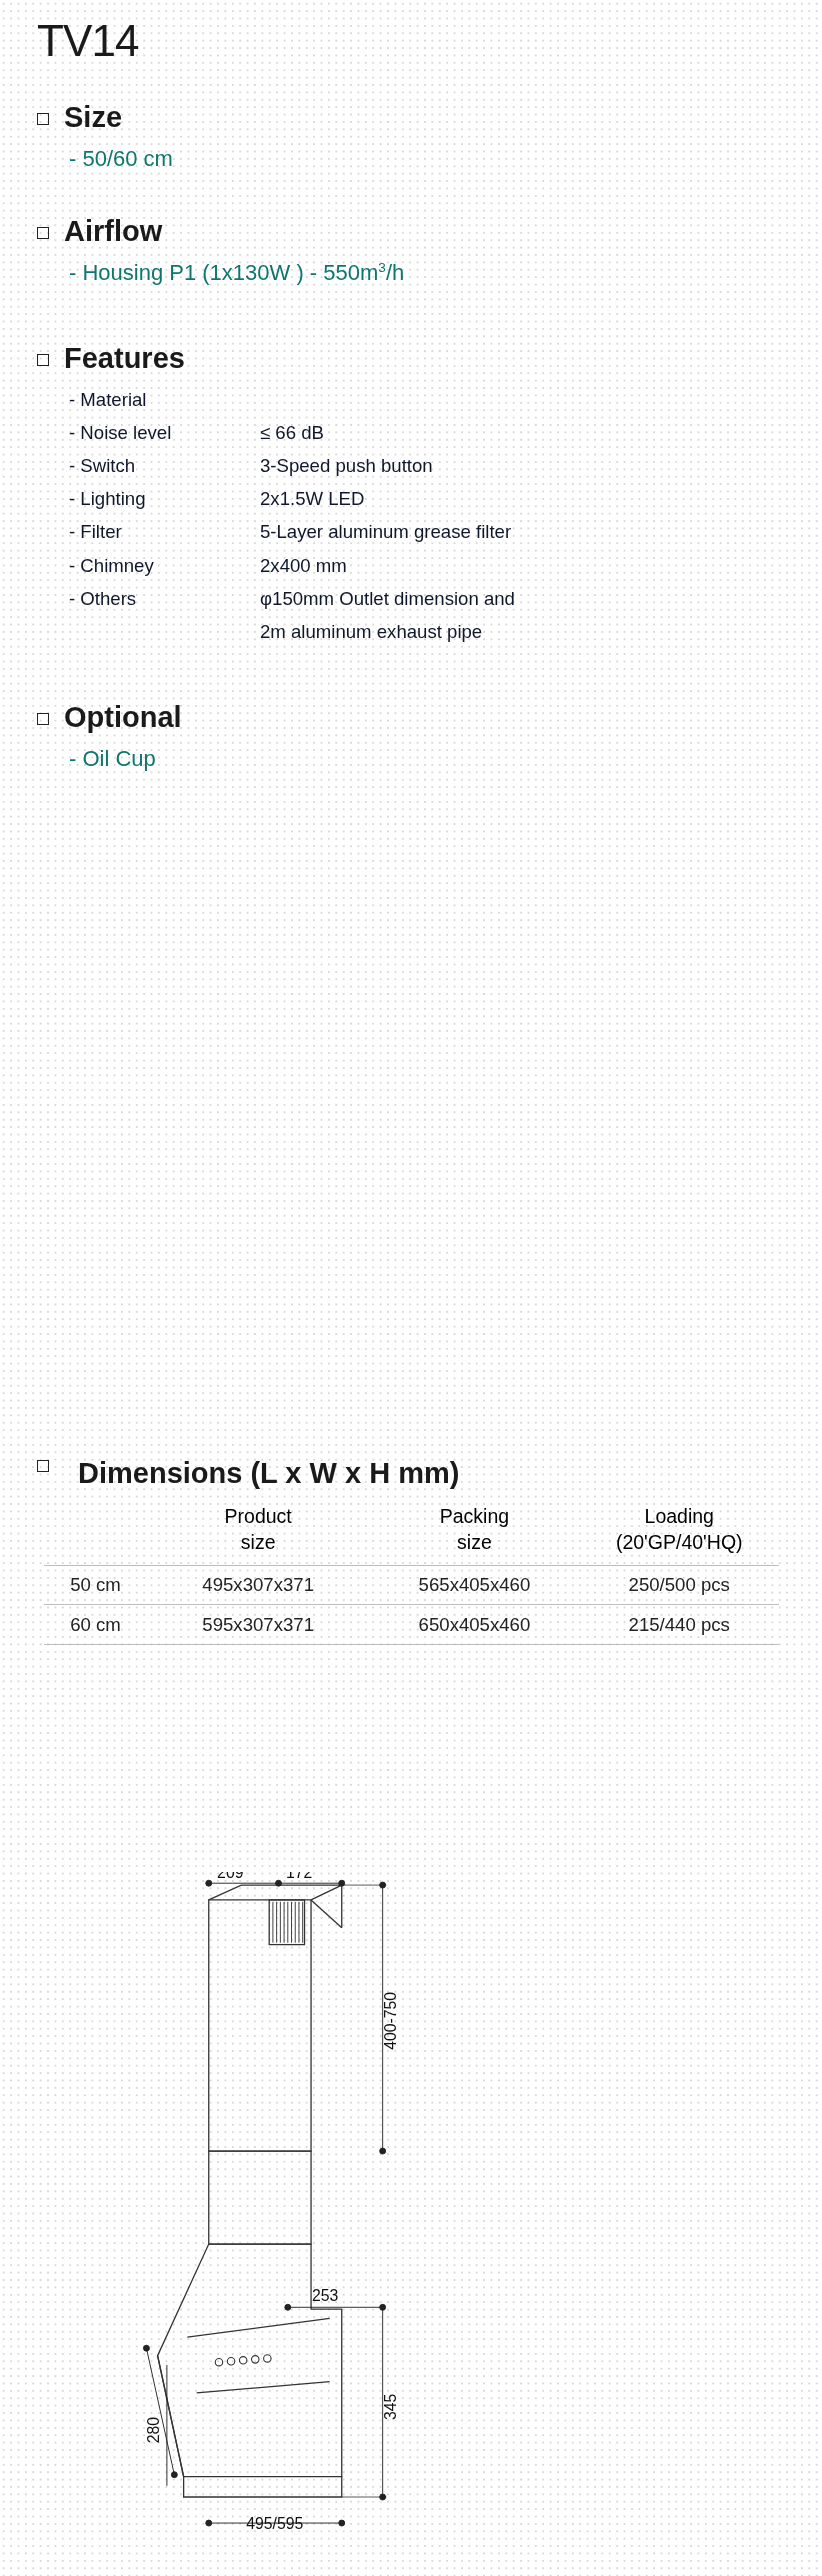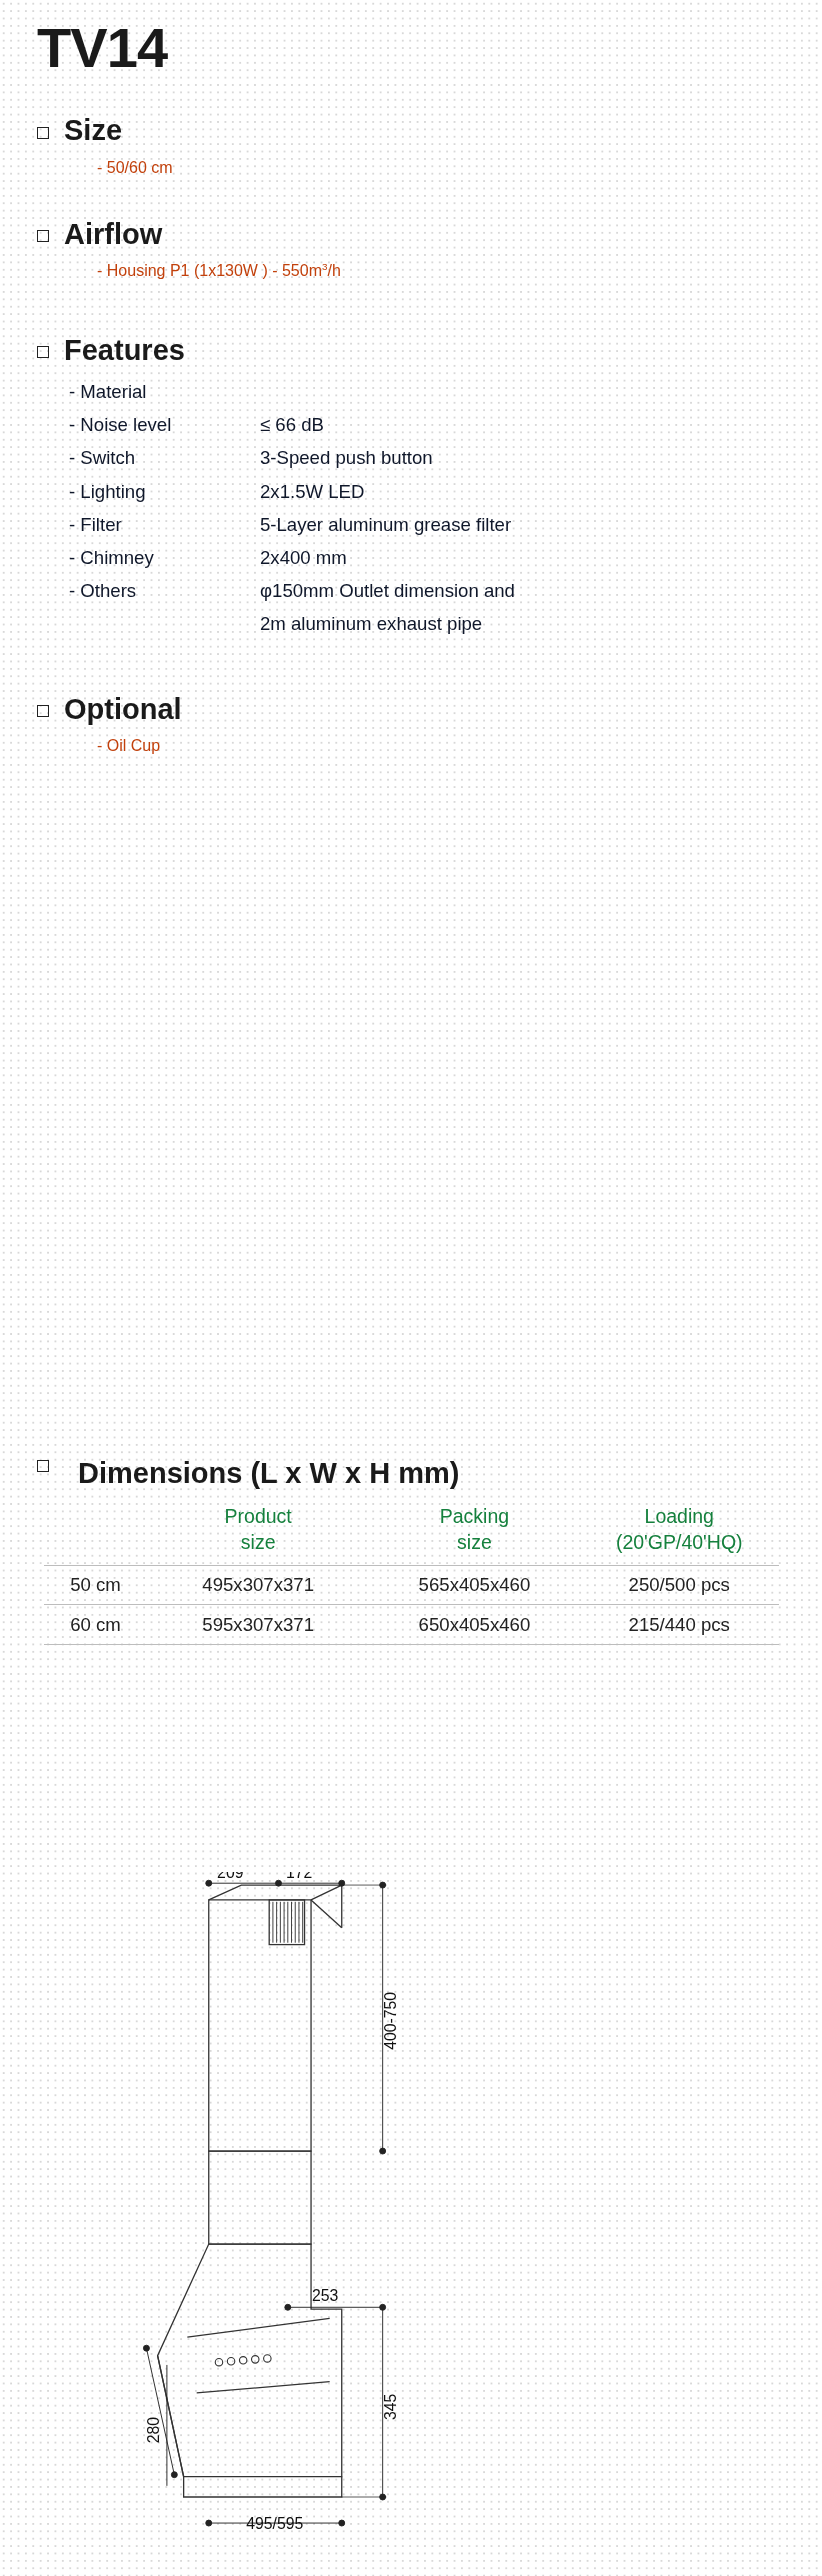--- a/index.html
+++ b/index.html
@@ -19,22 +19,22 @@
 
   .page {
     position: relative;
     width: 822px;
     height: 2576px;
     padding: 0 37px;
   }
 
   
   .title {
-    font-size: 56px;
-    font-weight: bold;
+    font-size: 44px;
+    font-weight: normal;
     letter-spacing: -0.9px;
     margin: 16.7px 0 0 0;
     line-height: 1.1;
   }
 
   
   .section { margin-top: 35px; }
   .section-head {
     display: flex;
     align-items: center;
@@ -47,25 +47,24 @@
     margin-top: 3.7px;
   }
   .section-title {
     font-size: 29px;
     font-weight: bold;
     line-height: 1.2;
   }
 
   .bullets { margin: 5.6px 0 0 32px; }
   .bullet {
-    font-size: 16px;
+    font-size: 22px;
     line-height: 1.75;
-    color: #c2410c;
+    color: #0f766e;
     white-space: nowrap;
-    margin-left: 28px;
   }
   sup { font-size: 0.62em; vertical-align: super; }
 
   
   .feat-list { margin: 7.4px 0 0 32px; }
   .feat-row {
     display: flex;
     font-size: 18.6px;
     line-height: 1.78;
     color: #0f172a;
@@ -86,21 +85,21 @@
     border-collapse: collapse;
     font-size: 18.6px;
     color: #222;
   }
   table.dims th {
     font-weight: normal;
     padding: 1.9px 5.6px 9.3px 5.6px;
     text-align: center;
     line-height: 1.35;
     font-size: 19.5px;
-    color: #15803d;
+    color: #000000;
   }
   table.dims th .l2 { display: block; }
   table.dims td {
     text-align: center;
     padding: 8.4px 5.6px;
     border-top: 0.9px solid #bdbdbd;
     white-space: nowrap;
   }
   table.dims tr.last td { border-bottom: 0.9px solid #bdbdbd; }
   table.dims col.c0 { width: 102px; }

